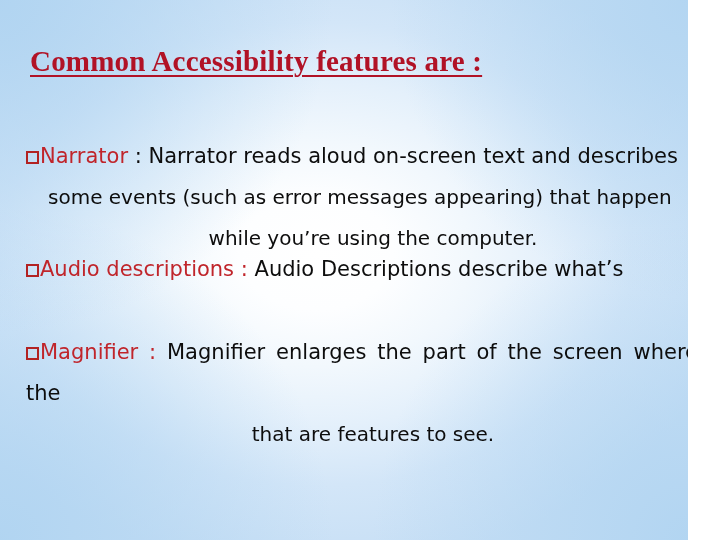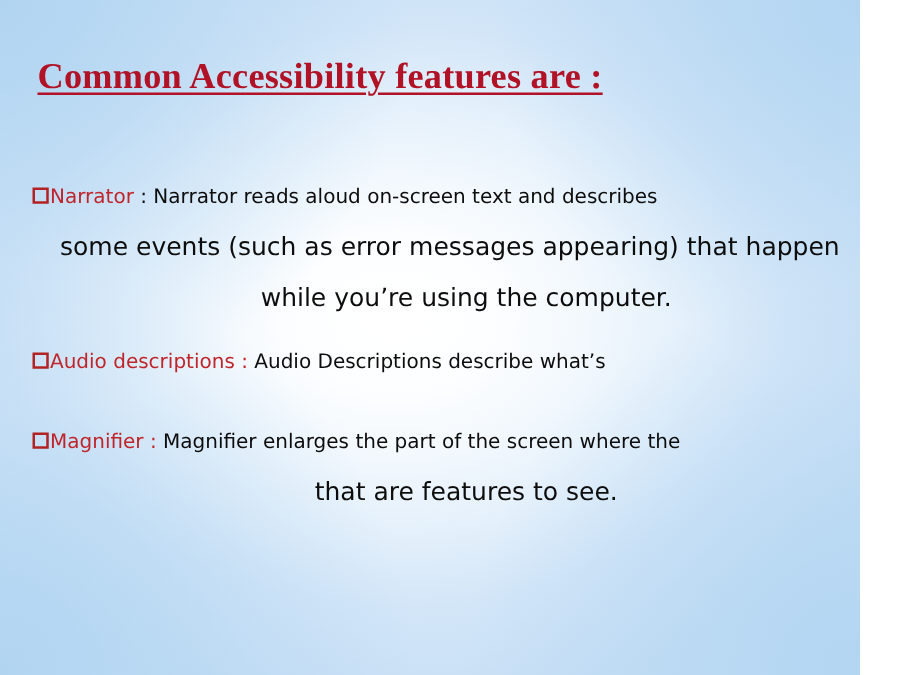--- a/index.html
+++ b/index.html
@@ -65,21 +65,21 @@
 
   .body-block {
     position: absolute;
     left: 26px;
     width: 672px;
   }
 
   .para {
     position: relative;
     margin: 0 0 0 0;
-    font-size: 16px;
+    font-size: 21px;
     line-height: 41px;
     color: #0d0d0d;
     text-align: justify;
     text-justify: inter-word;
   }
 
   
   .bullet {
     display: inline-block;
     width: 13px;
@@ -102,21 +102,21 @@
     line-height: 41px;
     color: #0d0d0d;
     text-align: justify;
     text-justify: inter-word;
   }
   .cont.last {
     text-align: center;
   }
 
   .p1 { top: 136px; }
-  .p2 { top: 268px; }
+  .p2 { top: 249px; }
   .p3 { top: 332px; }
 </style>
 </head>
 <body>
 
 <div id="slide">
   <div id="content">
 
     <div class="title">Common Accessibility features are :</div>
 

